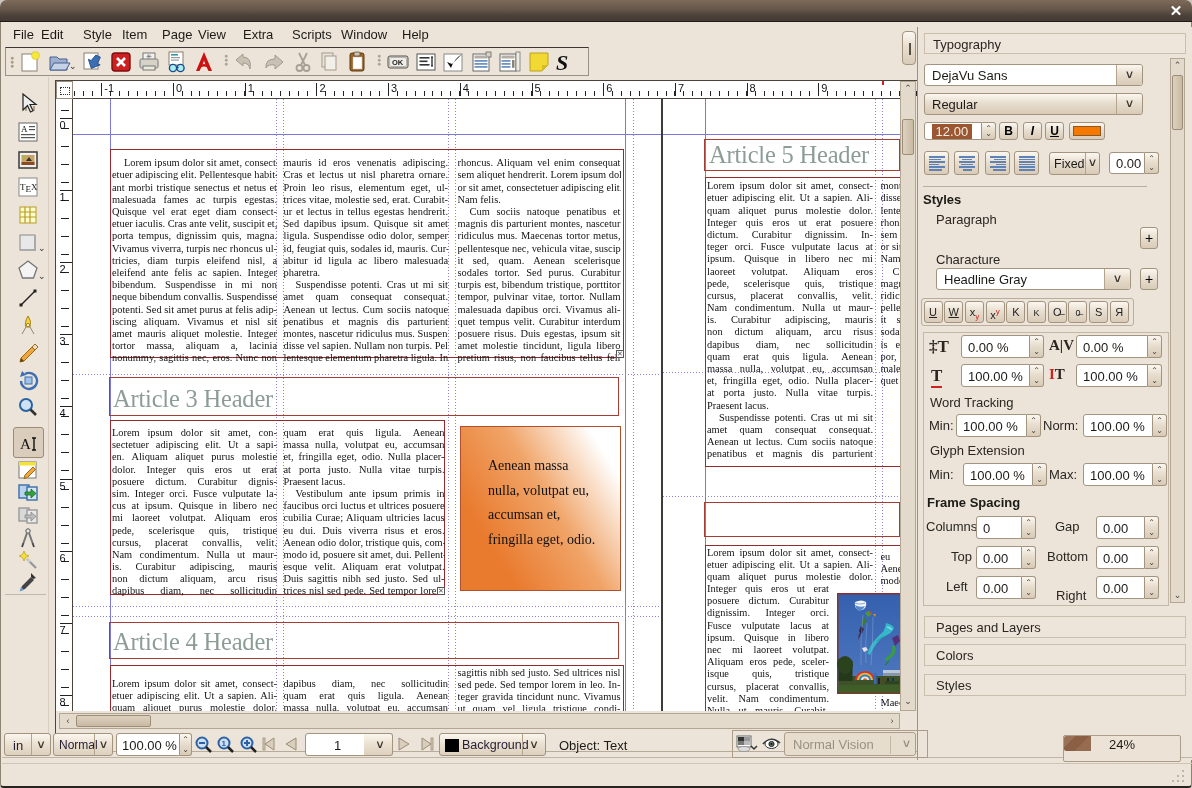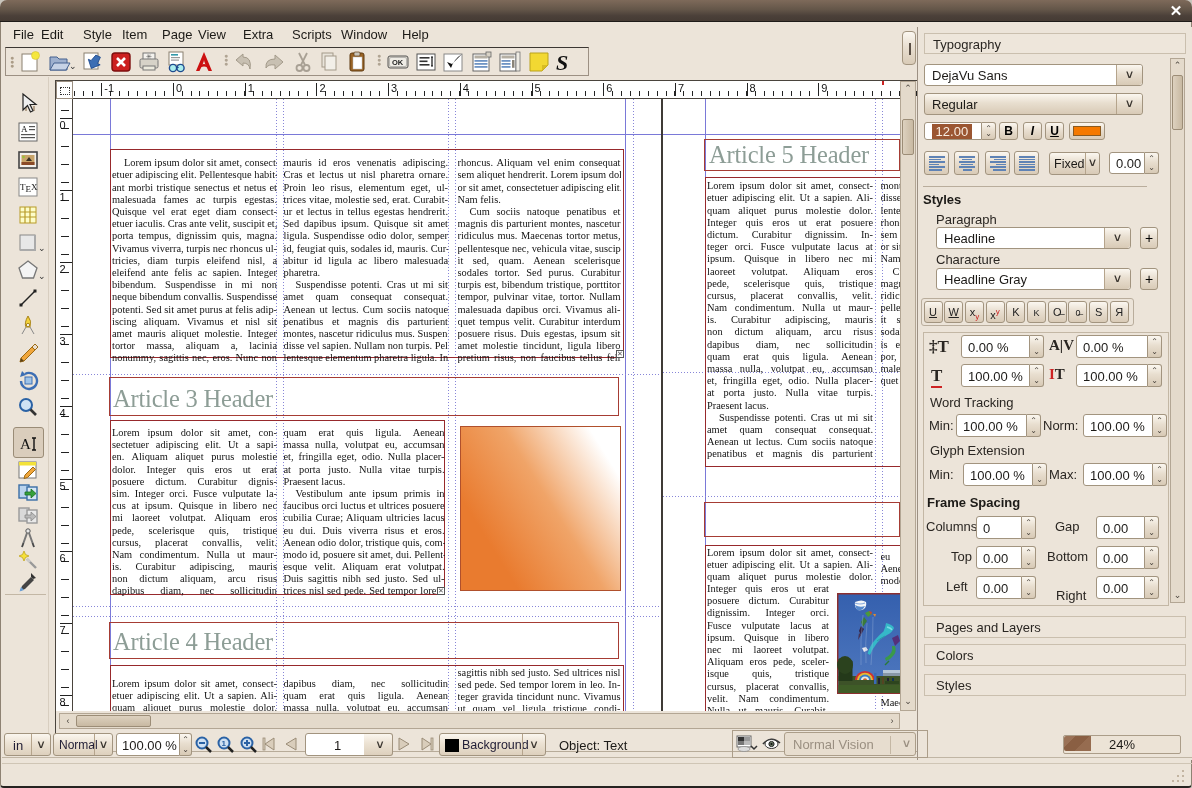--- a/index.html
+++ b/index.html
@@ -479,20 +479,21 @@
 <div>cubilia Curae; Aliquam ultricies lacus</div>
 <div>eu dui. Duis viverra risus et eros.</div>
 <div>Aenean odio dolor, tristique quis, com-</div>
 <div>modo id, posuere sit amet, dui. Pellent-</div>
 <div>esque velit. Aliquam erat volutpat.</div>
 <div>Duis sagittis nibh sed justo. Sed ul-</div>
 <div>trices nisl sed pede. Sed tempor lorem</div>
 </div>
 <div class="ovf" style="left:364px;top:488px"></div>
 <div class="pull" style="left:387px;top:327px;width:161px;height:165px"></div>
+<div class="pulltx" style="left:415px;top:355px">Aenean massa<br>nulla, volutpat eu,<br>accumsan et,<br>fringilla eget, odio.</div>
 <div class="hframe" style="left:36px;top:523px;width:510px;height:37px"></div>
 <div class="htext" style="left:40px;top:531px">Article 4 Header</div>
 <div class="frame" style="left:37px;top:566px;width:514px;height:46px;border-bottom:none"></div>
 <div class="col" style="left:39px;top:578.9px;width:165px">
 <div>Lorem ipsum dolor sit amet, consect-</div>
 <div>etuer adipiscing elit. Ut a sapien. Ali-</div>
 <div>quam aliquet purus molestie dolor.</div>
 </div>
 <div class="col" style="left:210.5px;top:578.9px;width:164.5px">
 <div>dapibus diam, nec sollicitudin</div>
@@ -693,24 +694,20 @@
           <span class="tx" style="left:4px;top:4px;font-size:12.5px">Fixed</span>
           <span class="btn" style="width:14px"></span>
         </div>
 <div class="spinf" style="left:191px;top:125px;width:36px;height:22px">
           <span class="tx" style="top:3px">0.00</span>
         </div>
 <div class="spinbtns" style="left:227px;top:125px;height:22px"></div>
 <div style="position:absolute;left:5px;top:159px;width:224px;height:1px;background:#b9ad9c"></div>
 <div class="phead" style="left:5px;top:165px">Styles</div>
 <div class="plabel" style="left:18px;top:185px">Paragraph</div>
-<div class="combo" style="left:18px;top:200px;width:195px">
-          <span class="tx">Headline</span>
-          <span class="btn"></span>
-        </div>
 <div class="pbtn" style="left:222px;top:200px;width:18px;height:22px;text-align:center;line-height:20px;font-size:14px">+</div>
 <div class="plabel" style="left:18px;top:225px">Characture</div>
 <div class="combo" style="left:18px;top:241px;width:195px">
           <span class="tx">Headline Gray</span>
           <span class="btn"></span>
         </div>
 <div class="pbtn" style="left:222px;top:241px;width:18px;height:22px;text-align:center;line-height:20px;font-size:14px">+</div>
 <div style="position:absolute;left:3px;top:271px;width:213px;height:28px;border:1px solid #b9ad9c;border-radius:3px"></div>
 <div class="pbtn" style="left:5.5px;top:274px;width:19px;height:22px;text-align:center;font-size:11px;line-height:20px;color:#222"><u>U</u></div>
 <div class="pbtn" style="left:26.2px;top:274px;width:19px;height:22px;text-align:center;font-size:11px;line-height:20px;color:#222"><u>W</u></div>
@@ -873,21 +870,21 @@
           <path d="M1 10 Q9 1 18 9" fill="none" stroke="#333" stroke-width="1.6"></path>
           <ellipse cx="9.5" cy="10" rx="6.5" ry="4.5" fill="#fff" stroke="#333" stroke-width="1"></ellipse>
           <circle cx="9.5" cy="10" r="2.6" fill="#6a7a66" stroke="#222"></circle>
           <circle cx="9.5" cy="10" r="1.1" fill="#111"></circle>
         </svg>
 <div style="position:absolute;left:782px;top:5px;width:132px;height:24px;background:#e7ddcf;border:1px solid #ab9d89;border-radius:3px">
 <span style="position:absolute;left:8px;top:4px;font-size:13px;color:#9a8f81">Normal Vision</span>
 <span style="position:absolute;right:24px;top:3px;width:1px;height:18px;background:#c4b7a4"></span>
 <span style="position:absolute;right:5px;top:4px;font-size:12px;font-weight:bold;color:#9a8f81">˅</span>
         </div>
-<div style="position:absolute;left:1061px;top:8px;width:118px;height:19px;background:#ece3d6;border:1px solid #ab9d89;border-radius:2px">
+<div style="position:absolute;left:1061px;top:8px;width:118px;height:27px;background:#ece3d6;border:1px solid #ab9d89;border-radius:2px">
 <span style="position:absolute;left:0px;top:0px;width:27px;height:15px;background:linear-gradient(135deg,#9b7257 0 28%,#8a5f43 28% 60%,#966c50 60%);border-radius:2px 0 0 2px"></span>
 <span style="position:absolute;left:0;right:0;top:1px;text-align:center;font-size:13px;color:#1c1a17">24%</span>
         </div>
 </div>
     <div id="statusrow2"></div>
   </div>
 <svg class="abs" style="left:1170px;top:768px" width="16" height="16">
       <g fill="#b5a48e">
         <circle cx="13" cy="3" r="1"></circle>
         <circle cx="13" cy="8" r="1"></circle>

